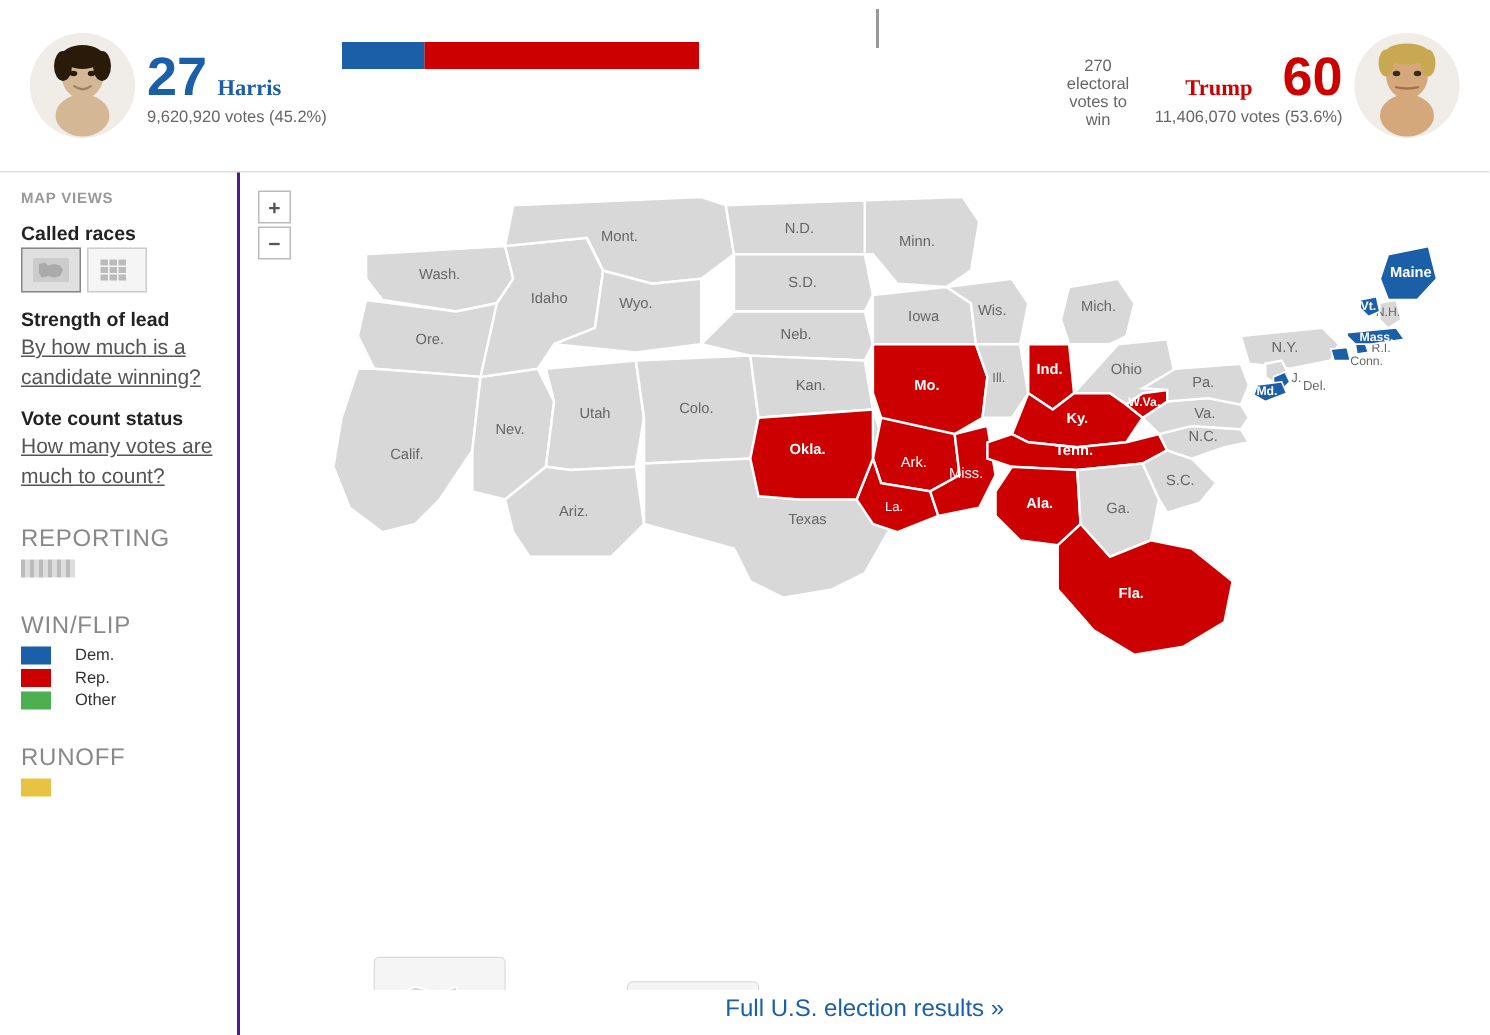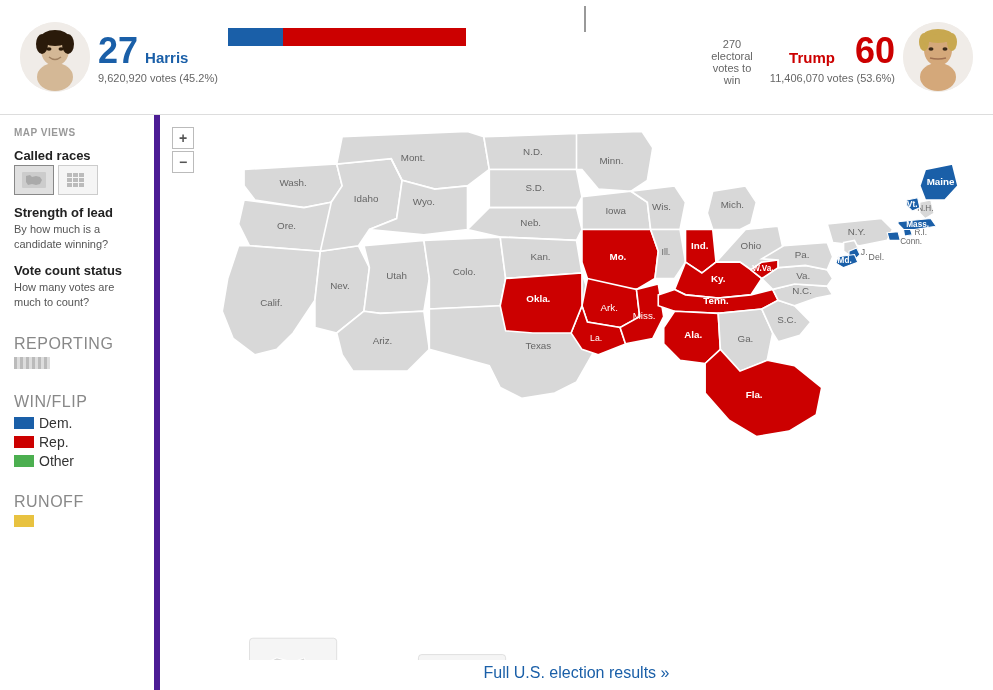--- a/index.html
+++ b/index.html
@@ -23,21 +23,21 @@
       display: flex;
       align-items: center;
       gap: 8px;
       min-width: 160px;
       justify-content: flex-end;
     }
     .candidate-info-left { text-align: left; }
     .candidate-info-right { text-align: right; }
     .electoral-count-blue { font-size: 36px; font-weight: bold; color: #1a5fa8; font-family: Arial, sans-serif; margin-top: 26px; }
     .electoral-count-red { font-size: 36px; font-weight: bold; color: #cc0000; font-family: Arial, sans-serif; }
-    .candidate-name { font-size: 14px; font-weight: bold; color: #333; font-family: Liberation Sans, sans-serif; }
+    .candidate-name { font-size: 14px; font-weight: bold; color: #333; font-family: Liberation Serif, serif; }
     .candidate-votes { font-size: 11px; color: #666; font-family: Arial, sans-serif; }
 
     .bar-section {
       flex: 1;
       display: flex;
       align-items: flex-start;
       padding: 0 10px;
     }
     .progress-bar-container {
       width: 100%;
@@ -67,45 +67,46 @@
     .main {
       display: flex;
       height: calc(690px - 115px);
     }
 
     
     .sidebar {
       width: 160px;
       min-width: 160px;
       padding: 12px 14px;
-      border-right: 6px solid #4c1d95;
+      border-right: 2px solid #4c1d95;
       font-family: Arial, sans-serif;
       font-size: 11px;
       overflow-y: auto;
     }
     .sidebar-title {
       font-size: 10px;
       font-weight: bold;
       color: #999;
       text-transform: uppercase;
       letter-spacing: 0.5px;
       margin-bottom: 6px;
     }
     .sidebar-section-title {
       font-size: 13px;
       font-weight: bold;
       color: #222;
       margin-bottom: 2px;
       margin-top: 10px;
     }
     .sidebar-desc {
-      font-size: 11px;
+      font-size: 14px;
       color: #555;
       line-height: 1.4;
       margin-bottom: 8px;
+      text-decoration: underline;
     }
     .map-view-buttons {
       display: flex;
       gap: 4px;
       margin-bottom: 10px;
     }
     .map-view-btn {
       width: 40px;
       height: 30px;
       border: 1px solid #ccc;
@@ -125,23 +126,23 @@
       font-size: 16px;
       color: #888;
       text-transform: uppercase;
       letter-spacing: 0.5px;
       margin-bottom: 4px;
       margin-top: 24px;
     }
     .legend-item {
       display: flex;
       align-items: center;
-      gap: 5px;
+      gap: 16px;
       margin-bottom: 3px;
-      font-size: 14px;
+      font-size: 11px;
       color: #333;
     }
     .legend-swatch {
       width: 20px;
       height: 12px;
       display: inline-block;
     }
     .legend-stripe {
       width: 36px;
       height: 12px;

